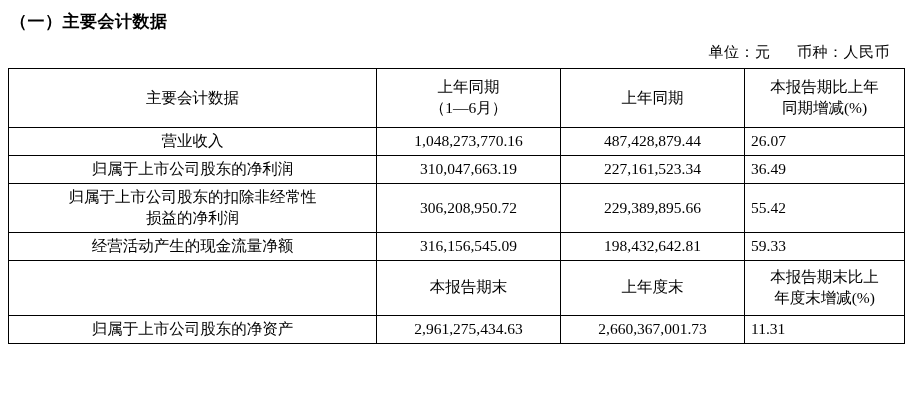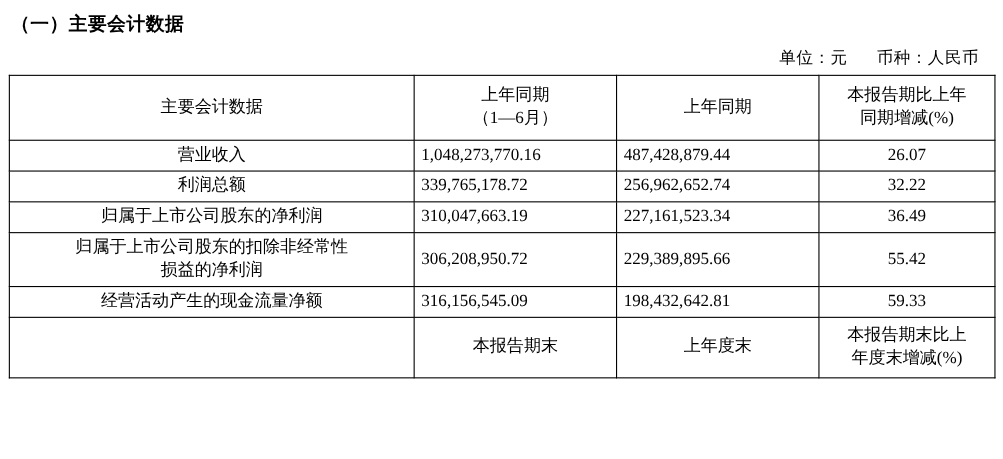--- a/index.html
+++ b/index.html
@@ -61,27 +61,27 @@
     font-weight: bold;
     line-height: 1.35;
   }
   .hdr-tall { height: 52px; }
   .rowlabel {
     text-align: center;
     font-weight: bold;
     line-height: 1.35;
   }
   .num {
-    text-align: left;
+    text-align: center;
     font-weight: bold;
     font-family: "Liberation Serif", serif;
     white-space: nowrap;
   }
   .pct {
-    text-align: center;
+    text-align: left;
     font-weight: normal;
   }
   .r-normal { height: 26px; }
   .r-two { height: 46px; margin-top: 17px; }
   .r-mid { height: 48px; }
 </style>
 </head>
 <body>
 
 <div class="page">
@@ -115,26 +115,20 @@
         </td>
       </tr>
 
       <tr class="r-normal">
         <td class="rowlabel">营业收入</td>
         <td class="num">1,048,273,770.16</td>
         <td class="num">487,428,879.44</td>
         <td class="pct">26.07</td>
       </tr>
 
-      <tr class="r-normal">
-        <td class="rowlabel">利润总额</td>
-        <td class="num">339,765,178.72</td>
-        <td class="num">256,962,652.74</td>
-        <td class="pct">32.22</td>
-      </tr>
 
       <tr class="r-normal">
         <td class="rowlabel">归属于上市公司股东的净利润</td>
         <td class="num">310,047,663.19</td>
         <td class="num">227,161,523.34</td>
         <td class="pct">36.49</td>
       </tr>
 
       <tr class="r-two">
         <td class="rowlabel" style="white-space: pre-line;">归属于上市公司股东的扣除非经常性
@@ -154,17 +148,23 @@
       <tr>
         <td class="hdr r-mid"></td>
         <td class="hdr r-mid">本报告期末</td>
         <td class="hdr r-mid">上年度末</td>
         <td class="hdr r-mid">
           <div>本报告期末比上</div>
           <div>年度末增减(%)</div>
         </td>
       </tr>
 
+      <tr class="r-normal">
+        <td class="rowlabel">归属于上市公司股东的净资产</td>
+        <td class="num">2,961,275,434.63</td>
+        <td class="num">2,660,367,001.73</td>
+        <td class="pct">11.31</td>
+      </tr>
 
     </tbody>
   </table>
 
 </div>
 
 </body></html>

